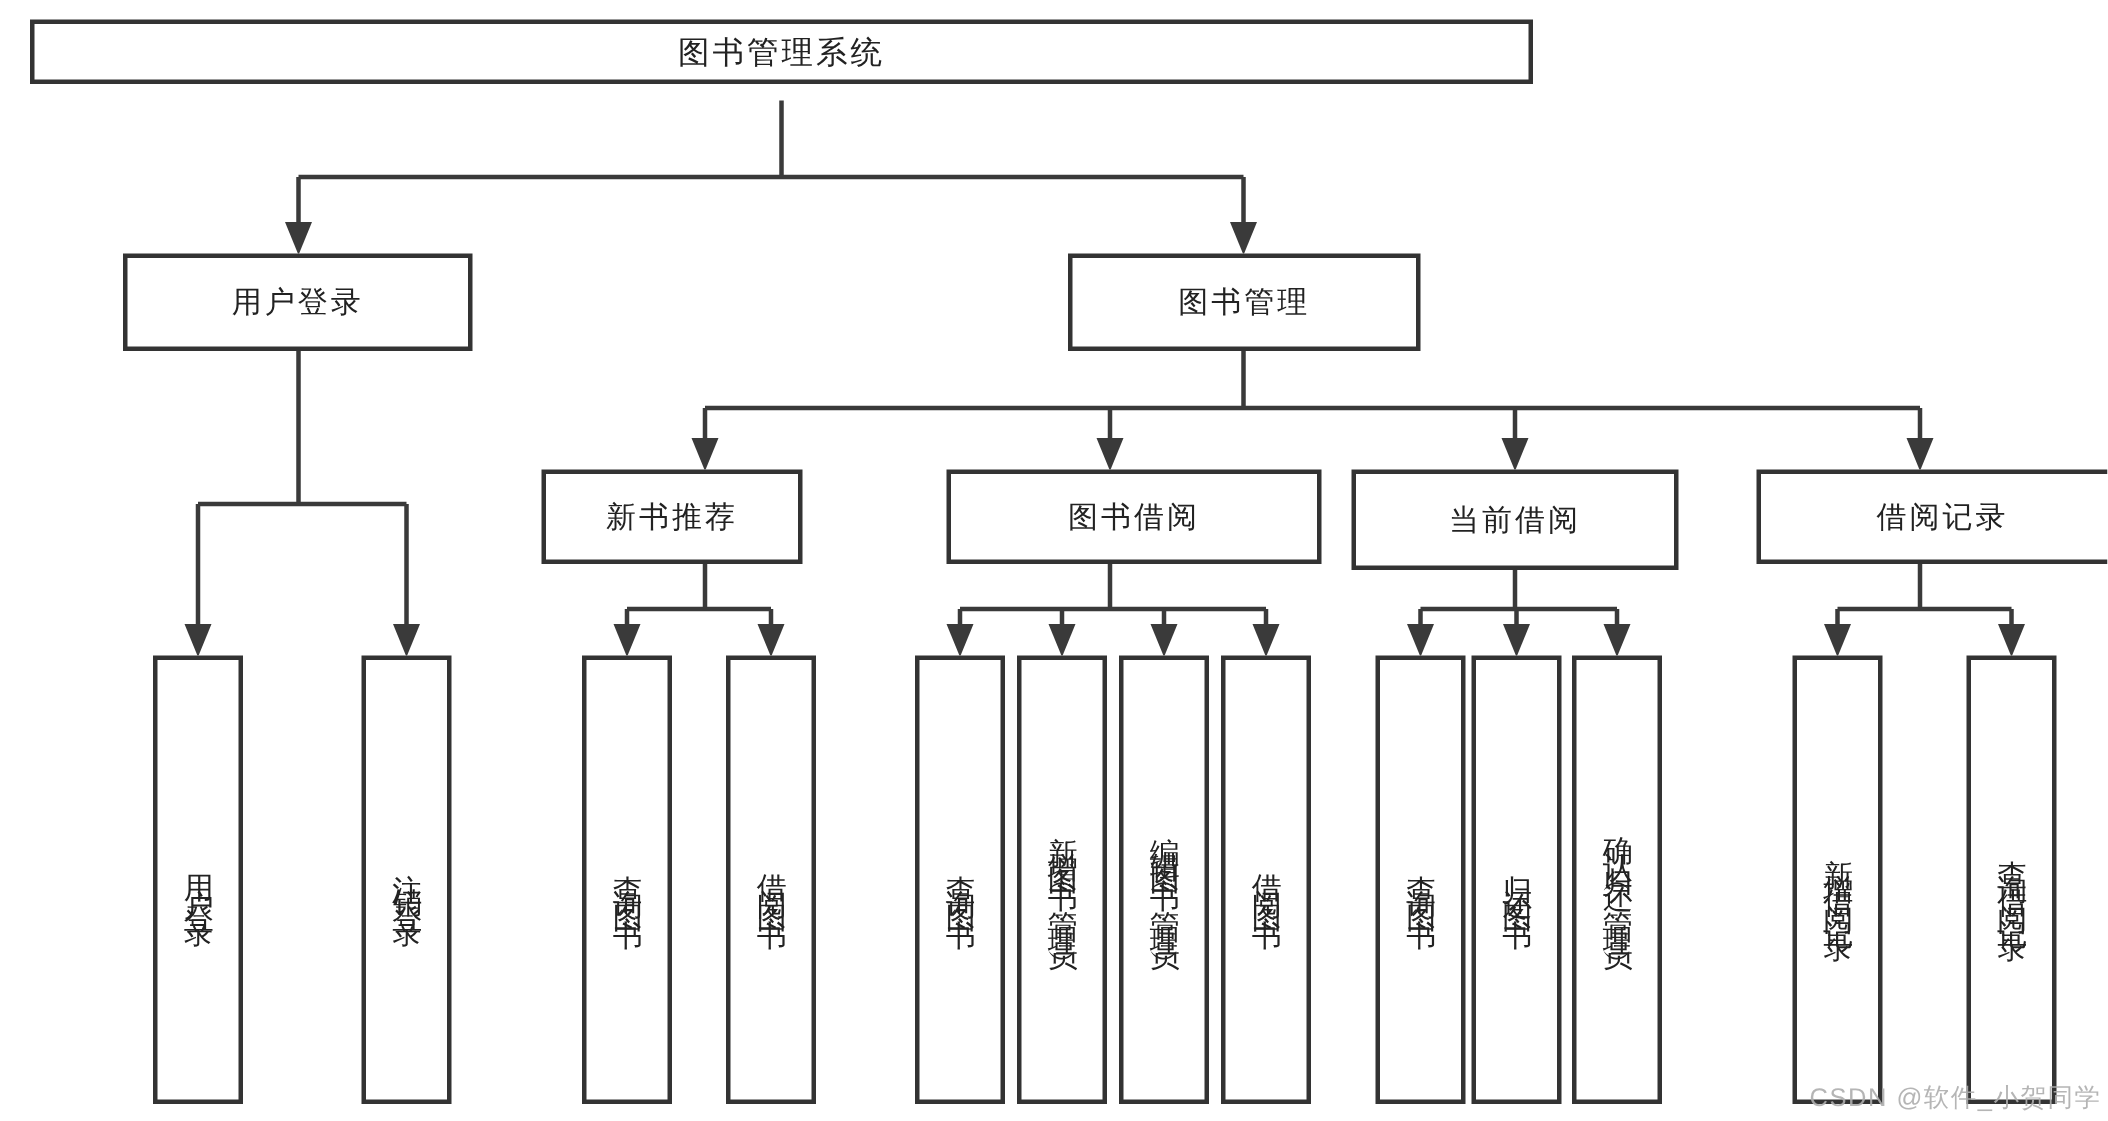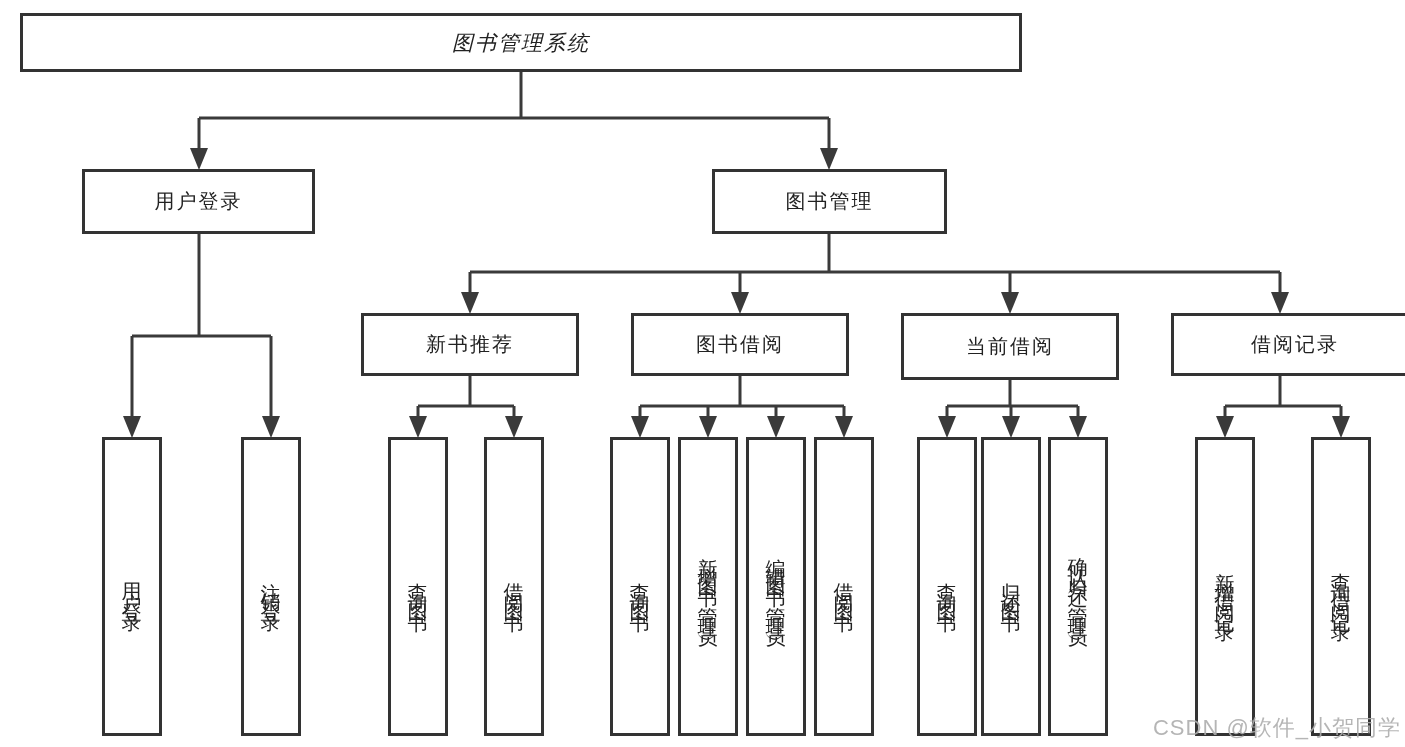--- a/index.html
+++ b/index.html
@@ -34,21 +34,21 @@
     text-orientation: mixed;
     font-size: 20px;
     letter-spacing: 10px;
     line-height: 1;
     white-space: nowrap;
   }
   .watermark {
     position: absolute;
     right: 4px;
     bottom: 4px;
-    font-size: 22px;
+    font-size: 17px;
     color: #aeaeae;
     opacity: 0.9;
     letter-spacing: 1px;
     white-space: nowrap;
   }
 </style>
 </head>
 <body>
 
 <div class="canvas">
@@ -86,27 +86,27 @@
       <polygon points="767,416 785,416 776,438"></polygon>
       <polygon points="835,416 853,416 844,438"></polygon>
       <polygon points="938,416 956,416 947,438"></polygon>
       <polygon points="1002,416 1020,416 1011,438"></polygon>
       <polygon points="1069,416 1087,416 1078,438"></polygon>
       <polygon points="1216,416 1234,416 1225,438"></polygon>
       <polygon points="1332,416 1350,416 1341,438"></polygon>
     </g>
   </svg>
 
-  <div class="node h root" style="left:20px; top:13px; width:1002px; height:59px;font-style:italic;">图书管理系统</div>
+  <div class="node h root" style="left:20px; top:13px; width:1002px; height:43px;">图书管理系统</div>
 
   <div class="node h" style="left:82px; top:169px; width:233px; height:65px;">用户登录</div>
   <div class="node h" style="left:712px; top:169px; width:235px; height:65px;">图书管理</div>
 
-  <div class="node h" style="left:361px; top:313px; width:218px; height:63px;">新书推荐</div>
-  <div class="node h" style="left:631px; top:313px; width:218px; height:63px;">图书借阅</div>
+  <div class="node h" style="left:361px; top:313px; width:174px; height:63px;">新书推荐</div>
+  <div class="node h" style="left:631px; top:313px; width:250px; height:63px;">图书借阅</div>
   <div class="node h" style="left:901px; top:313px; width:218px; height:67px;">当前借阅</div>
   <div class="node h" style="left:1171px; top:313px; width:248px; height:63px;">借阅记录</div>
 
   <div class="node v" style="left:102px; top:437px; width:60px; height:299px;">
     <span>用户登录</span>
   </div>
   <div class="node v" style="left:241px; top:437px; width:60px; height:299px;">
     <span>注销登录</span>
   </div>
 

